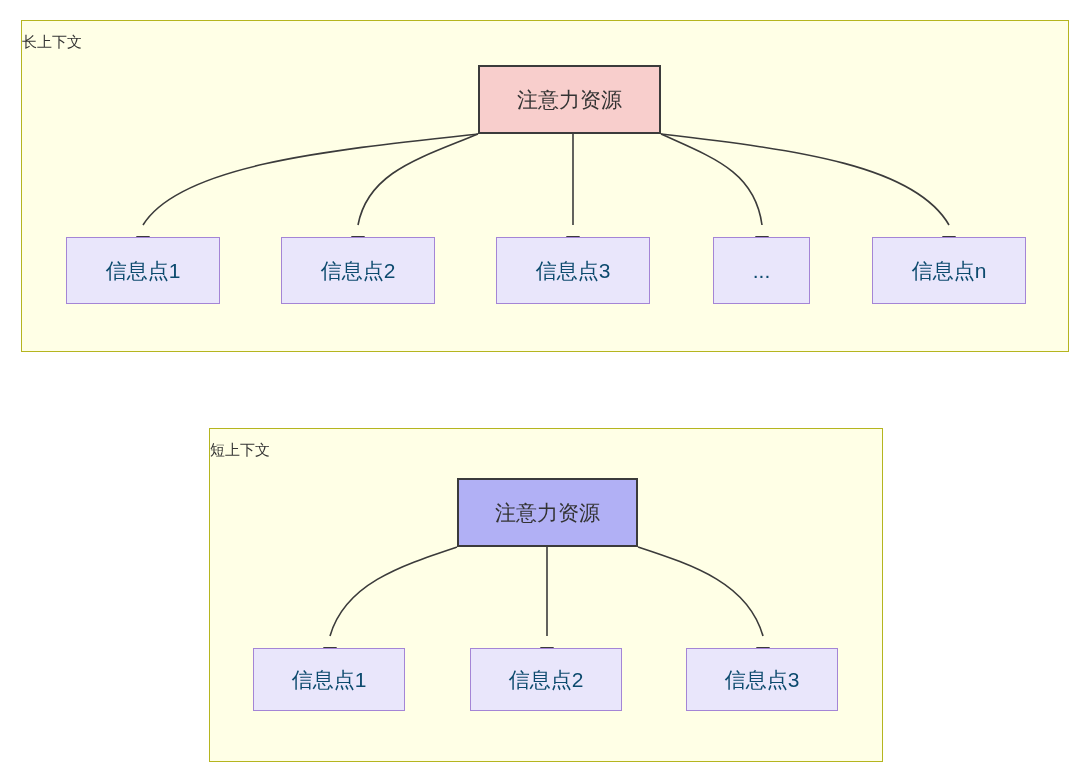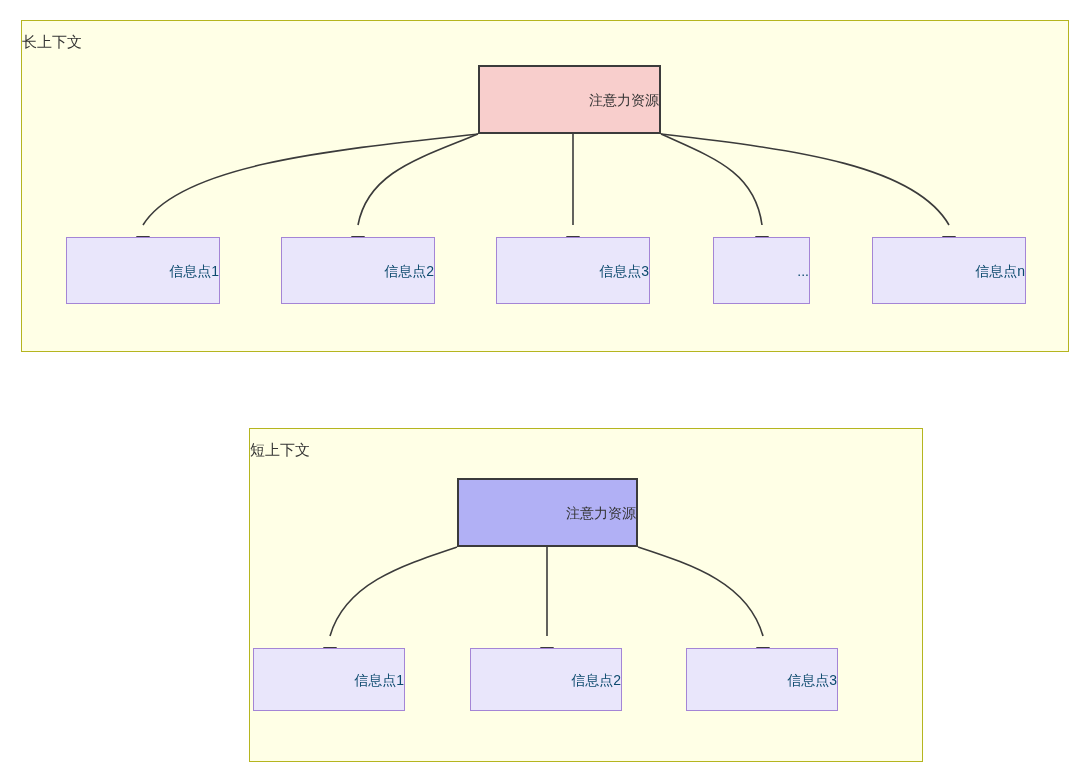--- a/index.html
+++ b/index.html
@@ -32,42 +32,41 @@
     left: 21px;
     top: 20px;
     width: 1048px;
     height: 332px;
   }
   #group-short {
     left: 209px;
     top: 428px;
     width: 674px;
     height: 334px;
-    margin-left: 40px;
   }
   .group-title {
     position: absolute;
     left: 0;
     right: 0;
     text-align: left;
     font-size: 15px;
     color: #333333;
     line-height: 18px;
     white-space: nowrap;
   }
   #group-long .group-title { top: 12px; }
   #group-short .group-title { top: 12px; }
 
   .node {
     position: absolute;
     box-sizing: border-box;
     display: flex;
     align-items: center;
-    justify-content: flex-end;
-    font-size: 14px;
+    justify-content: center;
+    font-size: 21px;
     line-height: 18px;
     white-space: nowrap;
   }
   .node.attention-long {
     background: #f8cecc;
     border: 2px solid #3b3b3b;
     color: #333333;
   }
   .node.attention-short {
     background: #b1b0f5;

